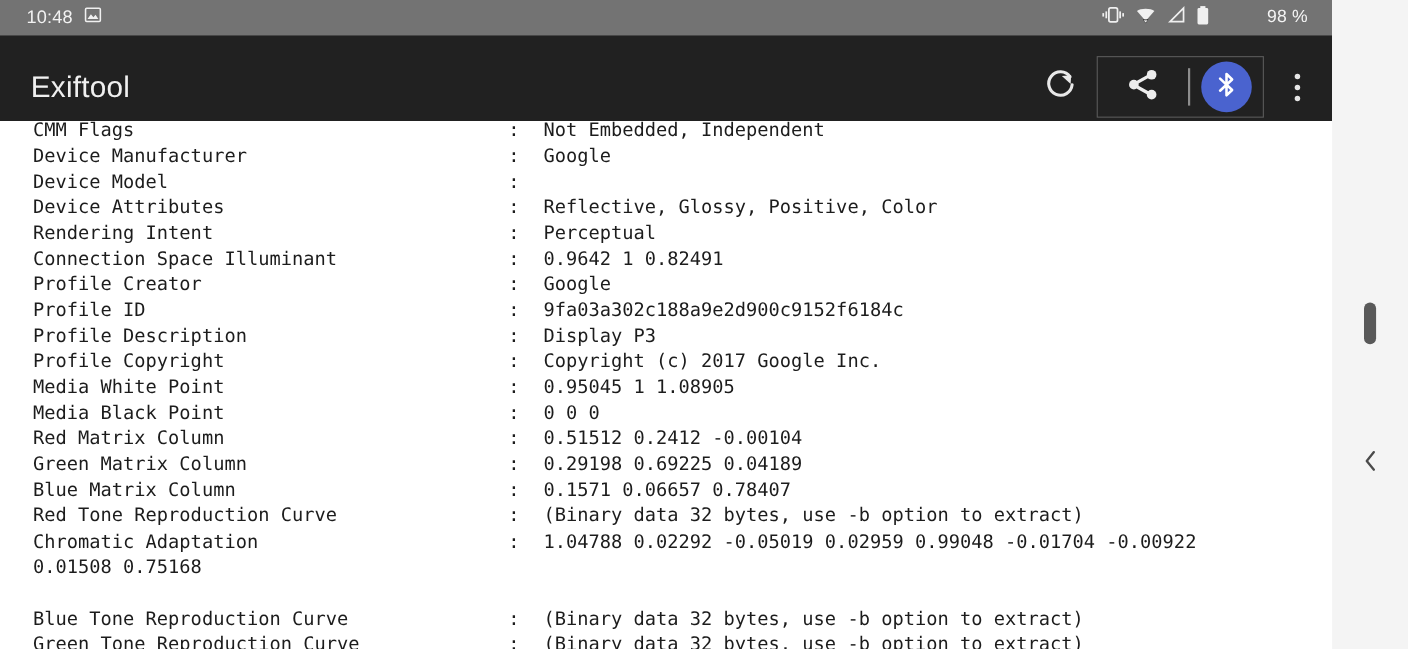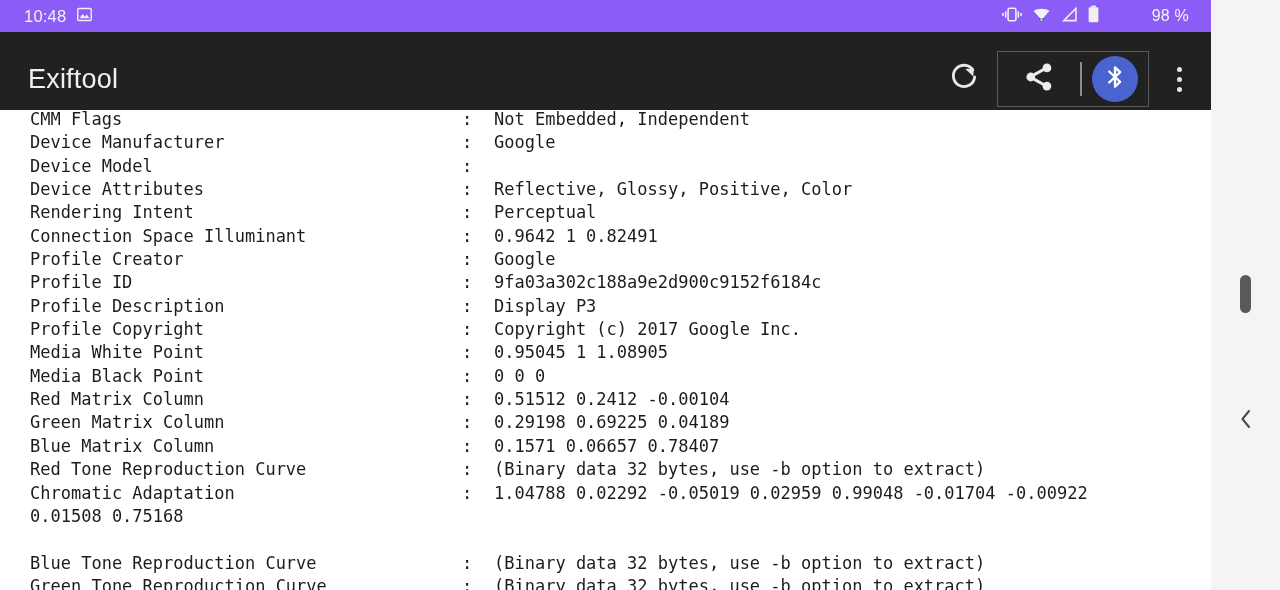--- a/index.html
+++ b/index.html
@@ -53,21 +53,21 @@
     justify-content: center;
   }
 
   
   #status-bar {
     position: absolute;
     left: 0;
     top: 0;
     width: 1211px;
     height: 32px;
-    background: #8b5cf6;
+    background: #737373;
     color: #ffffff;
     display: flex;
     align-items: center;
     box-sizing: border-box;
     padding: 0 8px 0 24px;
   }
   #status-bar .clock {
     font-size: 16.5px;
     letter-spacing: 0.2px;
     color: #f2f2f2;

